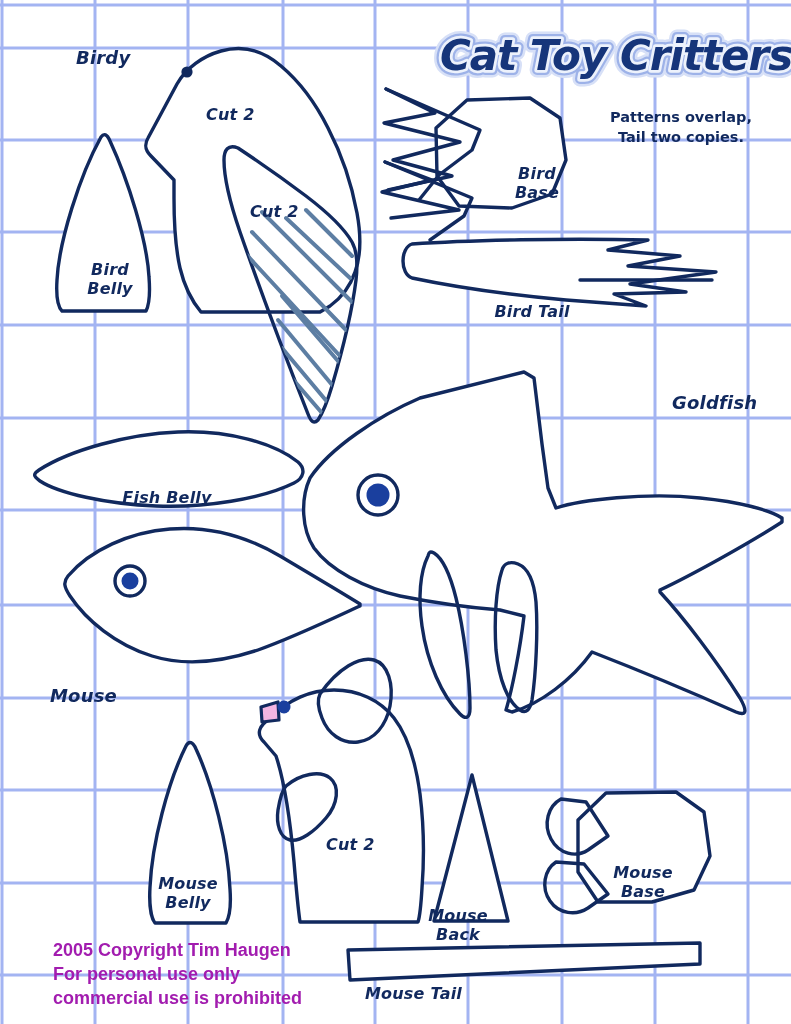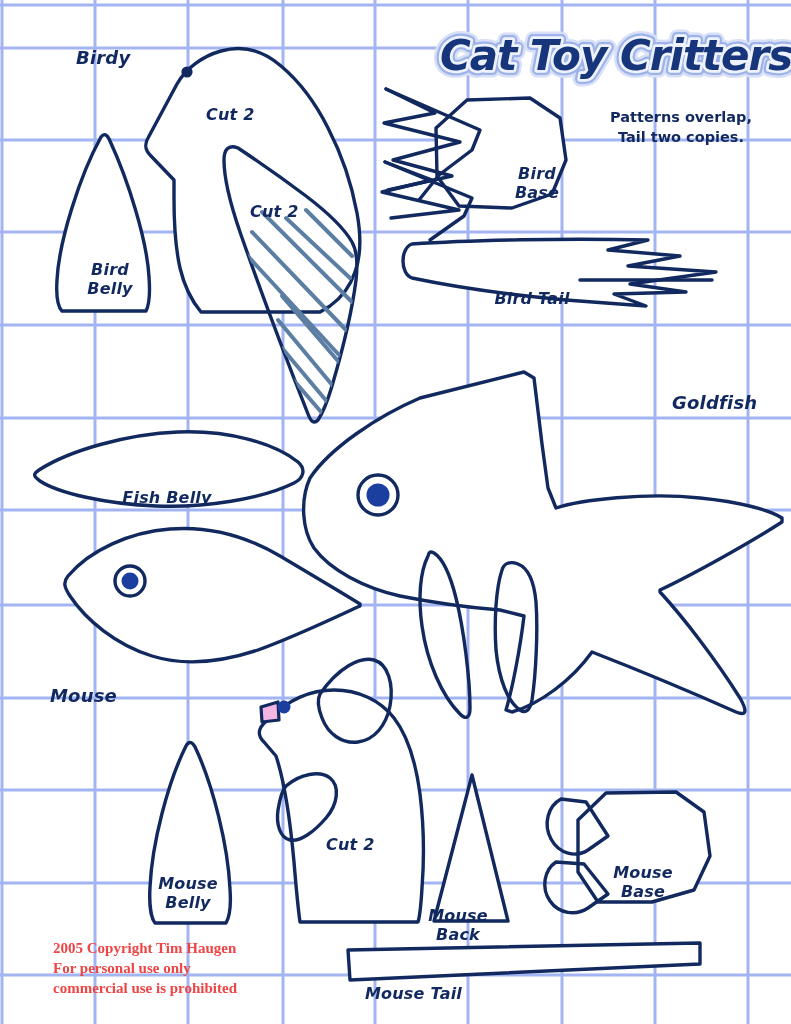--- a/index.html
+++ b/index.html
@@ -99,26 +99,26 @@
     text-align: center;
     font-family: "DejaVu Sans", "Liberation Sans", sans-serif;
   }
   .note .em {
     font-style: italic;
     display: block;
     margin-top: 7px;
   }
   .copyright {
     position: absolute;
-    color: #ef4444;
+    color: #a21caf;
     font-weight: bold;
-    font-size: 15px;
+    font-size: 18px;
     line-height: 1.32;
     white-space: pre-line;
-    font-family: Liberation Serif, serif;
+    font-family: Liberation Sans, sans-serif;
   }
   #brand-title {
     position: absolute;
     left: 436px;
     top: 30px;
     width: 320px;
     height: 52px;
   }
   #brand-title svg {
     width: 100%;
@@ -307,21 +307,21 @@
   <div class="label section" style="left:48px; top:47px;margin-left:28px;">Birdy</div>
   <div class="label section" style="left:672px; top:392px;">Goldfish</div>
   <div class="label section" style="left:50px; top:685px;">Mouse</div>
 
   <div class="label cut" style="left:206px; top:106px;">Cut 2</div>
   <div class="label cut" style="left:250px; top:203px;">Cut 2</div>
   <div class="label part" style="left:80px; top:229px; width:60px;">Bird
 Belly</div>
   <div class="label part" style="left:507px; top:133px; width:60px;">Bird
 Base</div>
-  <div class="label part" style="left:487px; top:258px; width:90px;">Bird Tail</div>
+  <div class="label part" style="left:487px; top:271px; width:90px;">Bird Tail</div>
   <div class="label part" style="left:122px; top:457px; width:90px;text-align:center;">Fish Belly</div>
   <div class="label part" style="left:157px; top:843px; width:62px;">Mouse
 Belly</div>
   <div class="label cut" style="left:326px; top:836px;">Cut 2</div>
   <div class="label part" style="left:427px; top:875px; width:62px;">Mouse
 Back</div>
   <div class="label part" style="left:608px; top:832px; width:70px;">Mouse
 Base</div>
   <div class="label part" style="left:362px; top:953px; width:100px; text-align:right;">Mouse Tail</div>
 

